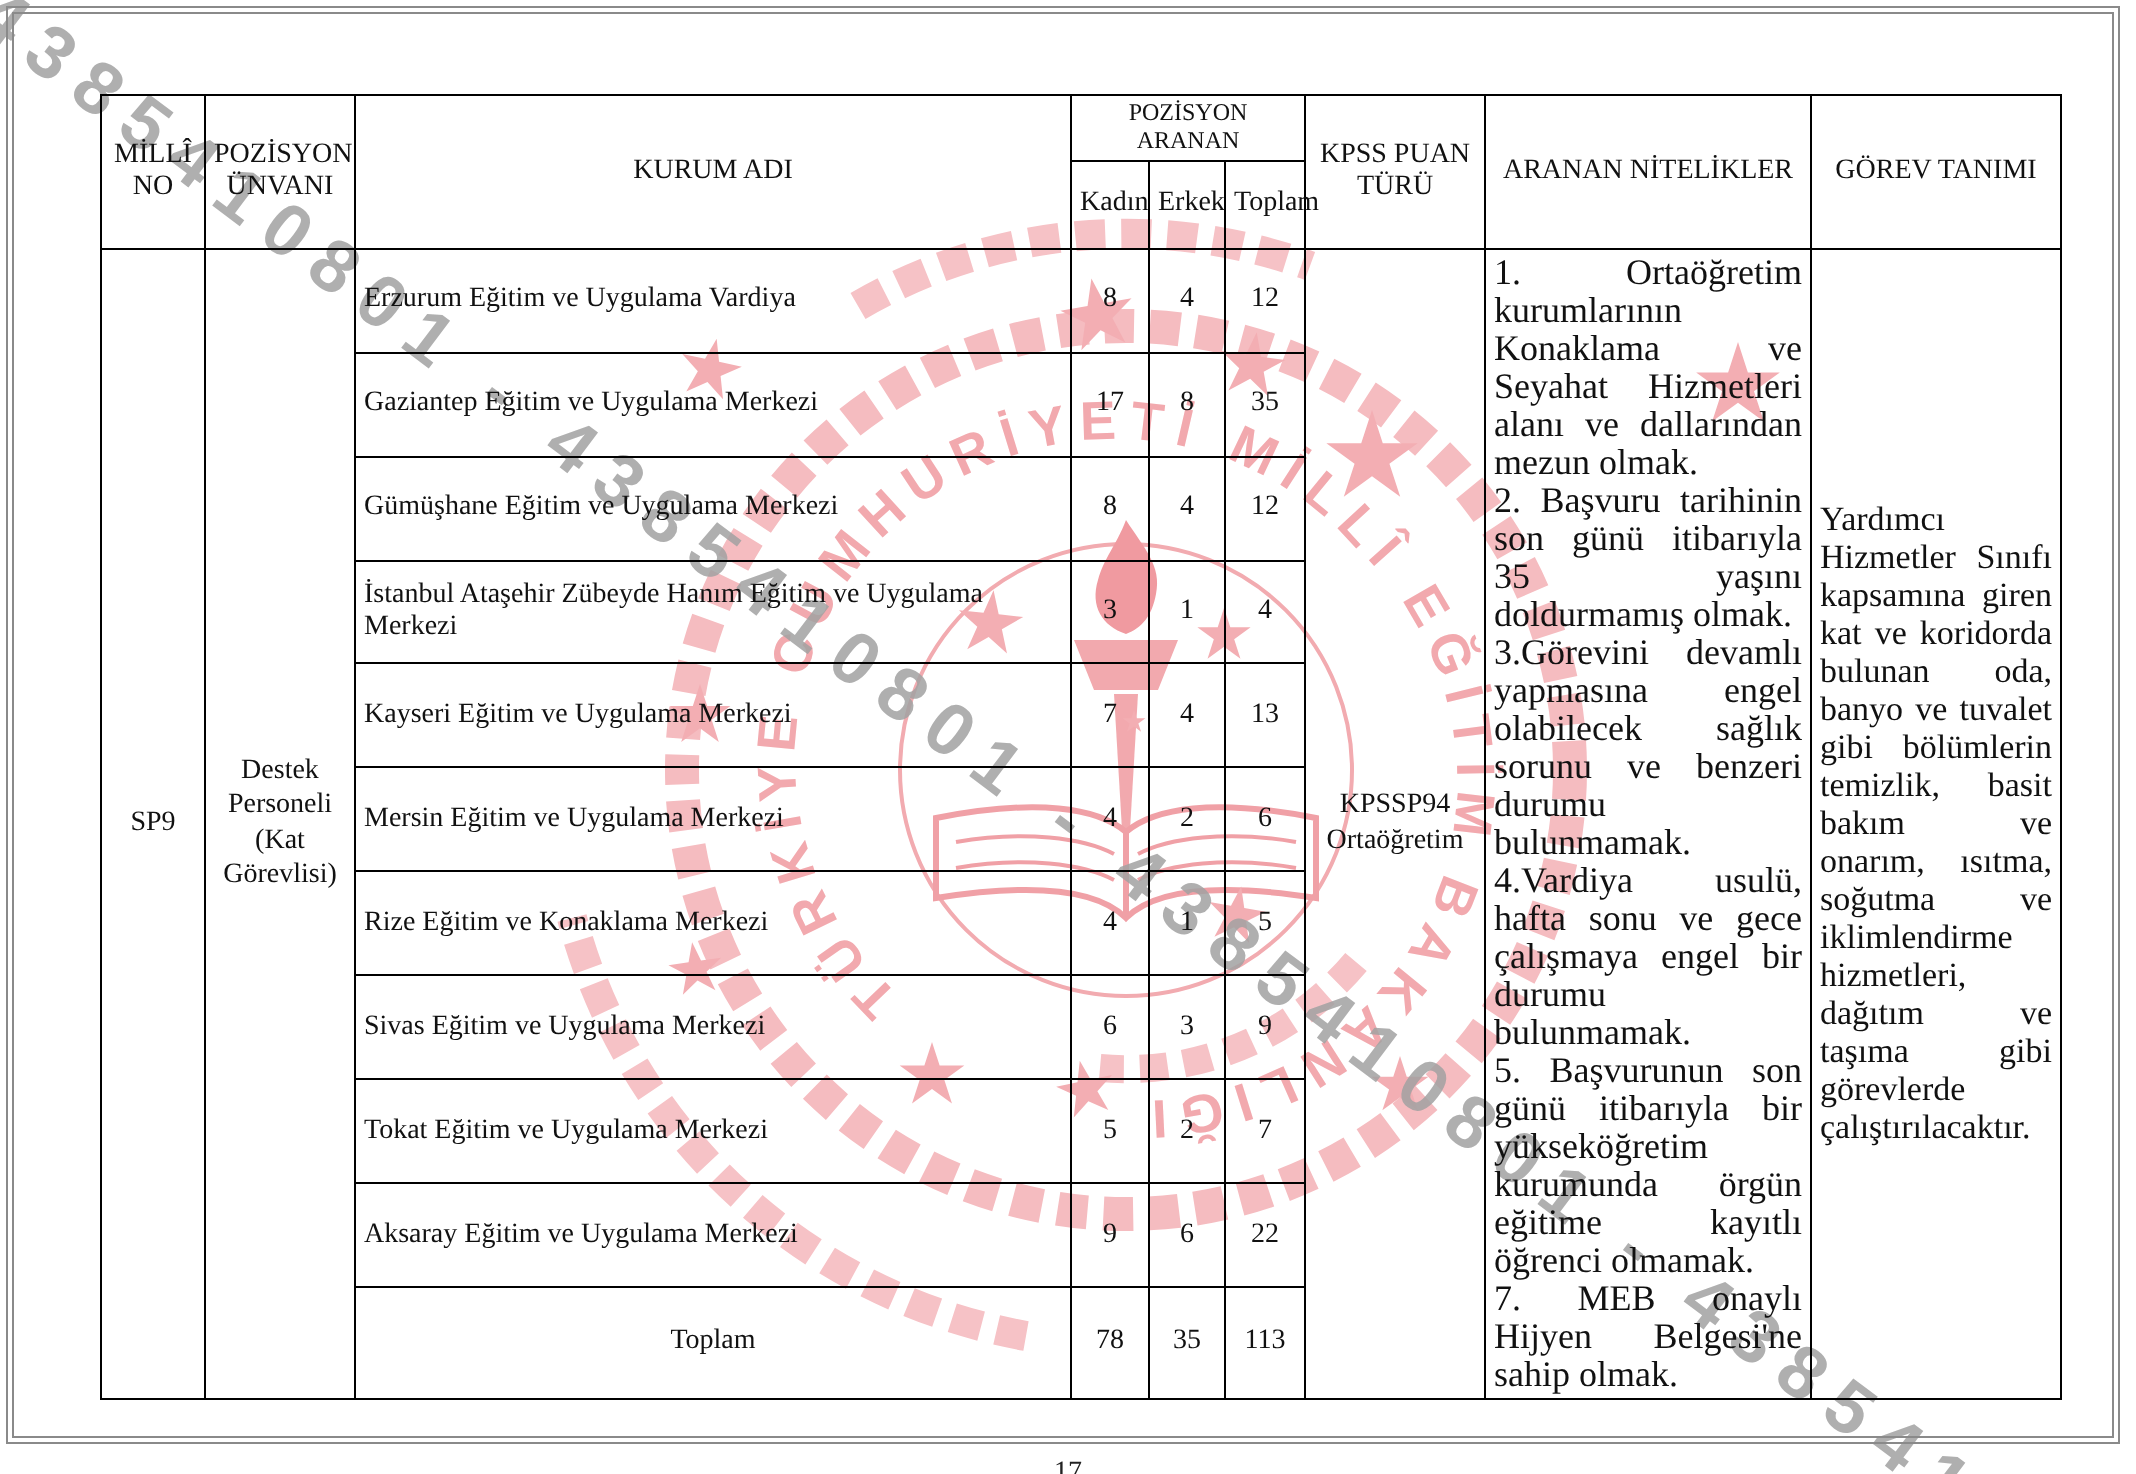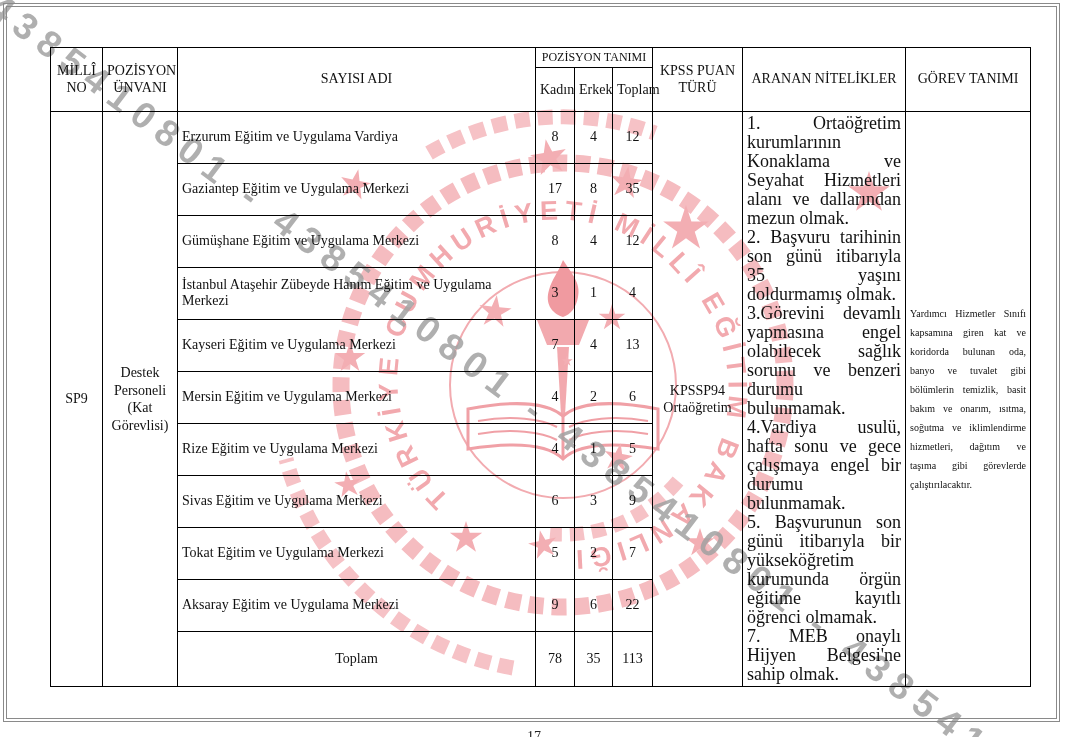--- a/index.html
+++ b/index.html
@@ -49,21 +49,21 @@
   tr.drow{height:49px;}
   tr.trow{height:52px;}
   td.kurum{text-align:left;padding:2px 8px;}
   td.num{text-align:center;}
   td.center{text-align:center;}
   td.bold{font-weight:bold;}
   td.tallcell{text-align:center;line-height:1.25;}
   td.aranan{vertical-align:top;padding:5px 6px;}
   td.aranan p{margin:0;text-align:justify;line-height:19px;font-size:18px;}
   td.gorev{vertical-align:middle;padding:4px 6px;}
-  td.gorev div{text-align:justify;line-height:19px;font-size:10px;}
+  td.gorev div{text-align:justify;line-height:19px;font-size:17px;}
 </style>
 </head>
 <body>
 
 <svg class="seal-svg" width="1068" height="737" viewBox="0 0 1068 737">
   <defs>
     <path id="st" d="M0,-1 L0.2245,-0.309 L0.951,-0.309 L0.3633,0.118 L0.5878,0.809 L0,0.382 L-0.5878,0.809 L-0.3633,0.118 L-0.951,-0.309 L-0.2245,-0.309 Z" fill="#f3aeb3"></path>
     <path id="sealTextPath" d="M450,498 A160,160 0 1 1 676,272 A160,160 0 1 1 450,498" fill="none"></path>
   </defs>
 
@@ -119,22 +119,22 @@
       <col style="width:38px">
       <col style="width:40px">
     <col style="width:90px">
       <col style="width:163px">
       <col style="width:125px">
   </colgroup>
   <thead>
     <tr class="hrow1">
       <th class="hdr" rowspan="2">MİLLÎ NO</th>
       <th class="hdr" rowspan="2">POZİSYON ÜNVANI</th>
-      <th class="hdr" rowspan="2">SAYISI ADI</th>
-      <th class="hdr" colspan="3" style="font-size:12px;">POZİSYON TANIMI</th>
+      <th class="hdr" rowspan="2">KURUM ADI</th>
+      <th class="hdr" colspan="3" style="font-size:12px;">POZİSYON ARANAN</th>
       <th class="hdr hdr-kpss" rowspan="2">KPSS PUAN TÜRÜ</th>
       <th class="hdr hdr-aranan" rowspan="2">ARANAN NİTELİKLER</th>
       <th class="hdr" rowspan="2">GÖREV TANIMI</th>
     </tr>
     <tr class="hrow2">
       <th class="hdr-small">Kadın</th>
       <th class="hdr-small">Erkek</th>
       <th class="hdr-small">Toplam</th>
     </tr>
   </thead>
@@ -183,21 +183,21 @@
       <td class="num">4</td>
       <td class="num">13</td>
     </tr>
     <tr class="drow">
       <td class="kurum">Mersin Eğitim ve Uygulama Merkezi</td>
       <td class="num">4</td>
       <td class="num">2</td>
       <td class="num">6</td>
     </tr>
     <tr class="drow">
-      <td class="kurum">Rize Eğitim ve Uygulama Merkezi</td>
+      <td class="kurum">Rize Eğitim ve Konaklama Merkezi</td>
       <td class="num">4</td>
       <td class="num">1</td>
       <td class="num">5</td>
     </tr>
     <tr class="drow">
       <td class="kurum">Sivas Eğitim ve Uygulama Merkezi</td>
       <td class="num">6</td>
       <td class="num">3</td>
       <td class="num">9</td>
     </tr>

